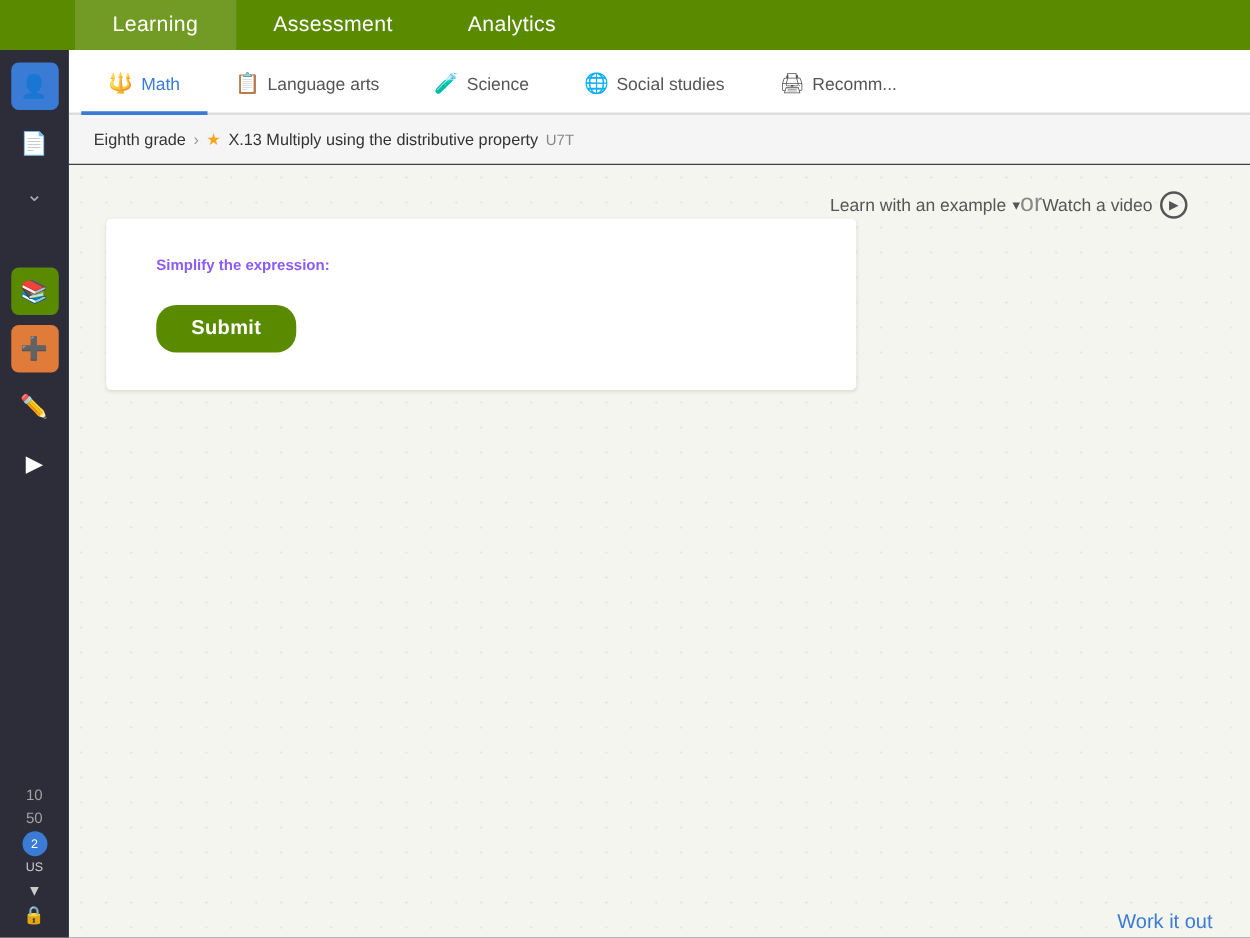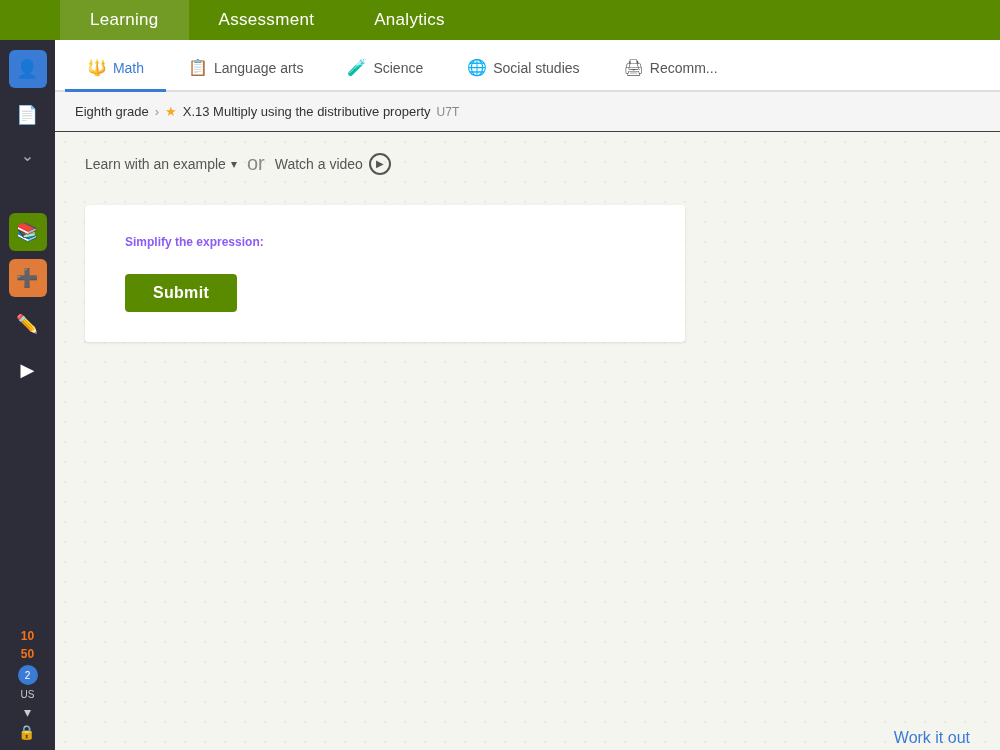--- a/index.html
+++ b/index.html
@@ -143,23 +143,22 @@
       padding: 20px 30px;
       position: relative;
       
       background-image: radial-gradient(circle, #e8e8e0 1px, transparent 1px);
       background-size: 20px 20px;
     }
 
     
     .helper-row {
       display: flex;
-      align-items: center;
-      gap: 10px;
-      margin-bottom: 30px;
+      justify-content: flex-end;
+      align-items: center;
       padding-right: 20px;
     }
     .learn-example-btn {
       display: flex;
       align-items: center;
       gap: 5px;
       color: #555;
       font-size: 14px;
       cursor: pointer;
     }
@@ -216,21 +215,21 @@
       border-radius: 3px;
       background: white;
       padding: 0 8px;
       font-size: 16px;
       outline: none;
     }
     .submit-btn {
       background: #5a8a00;
       color: white;
       border: none;
-      border-radius: 4px;
+      border-radius: 16px;
       padding: 10px 28px;
       font-size: 16px;
       font-weight: 600;
       cursor: pointer;
       letter-spacing: 0.3px;
     }
 
     
     .work-it-out {
       position: absolute;
@@ -239,21 +238,21 @@
       color: #3a7bd5;
       font-size: 16px;
       font-weight: 500;
       cursor: pointer;
     }
     .status-item {
       color: #ccc;
       font-size: 10px;
       text-align: center;
     }
-    .status-item.num { font-size: 12px; font-weight: bold; color: #f97316; }
+    .status-item.num { font-size: 12px; font-weight: normal; color: #a3a3a3; }
     .wifi-icon, .lock-icon { font-size: 14px; color: #ccc; }
     .circle-badge {
       width: 20px;
       height: 20px;
       border-radius: 50%;
       background: #3a7bd5;
       color: white;
       font-size: 10px;
       display: flex;
       align-items: center;

